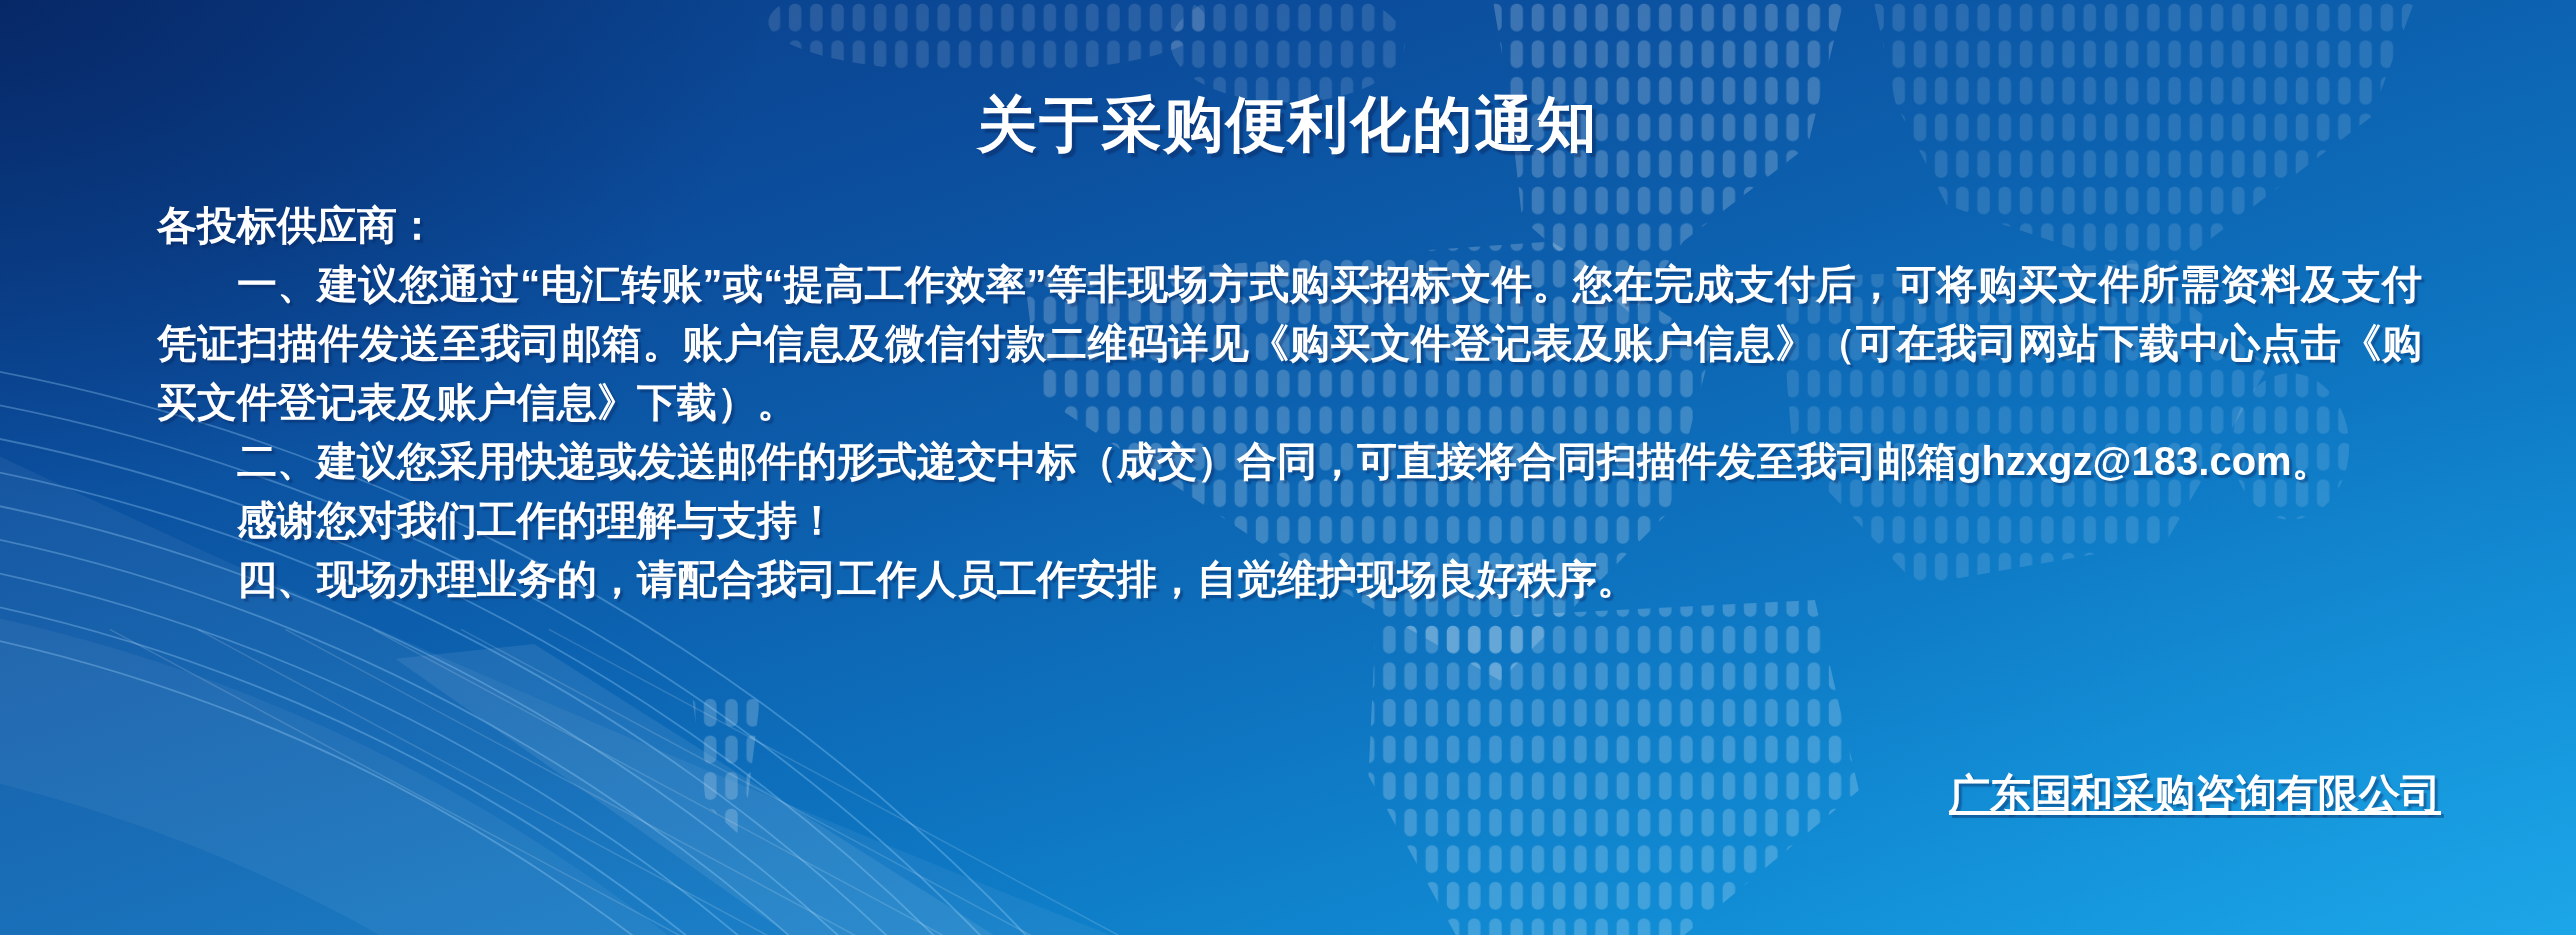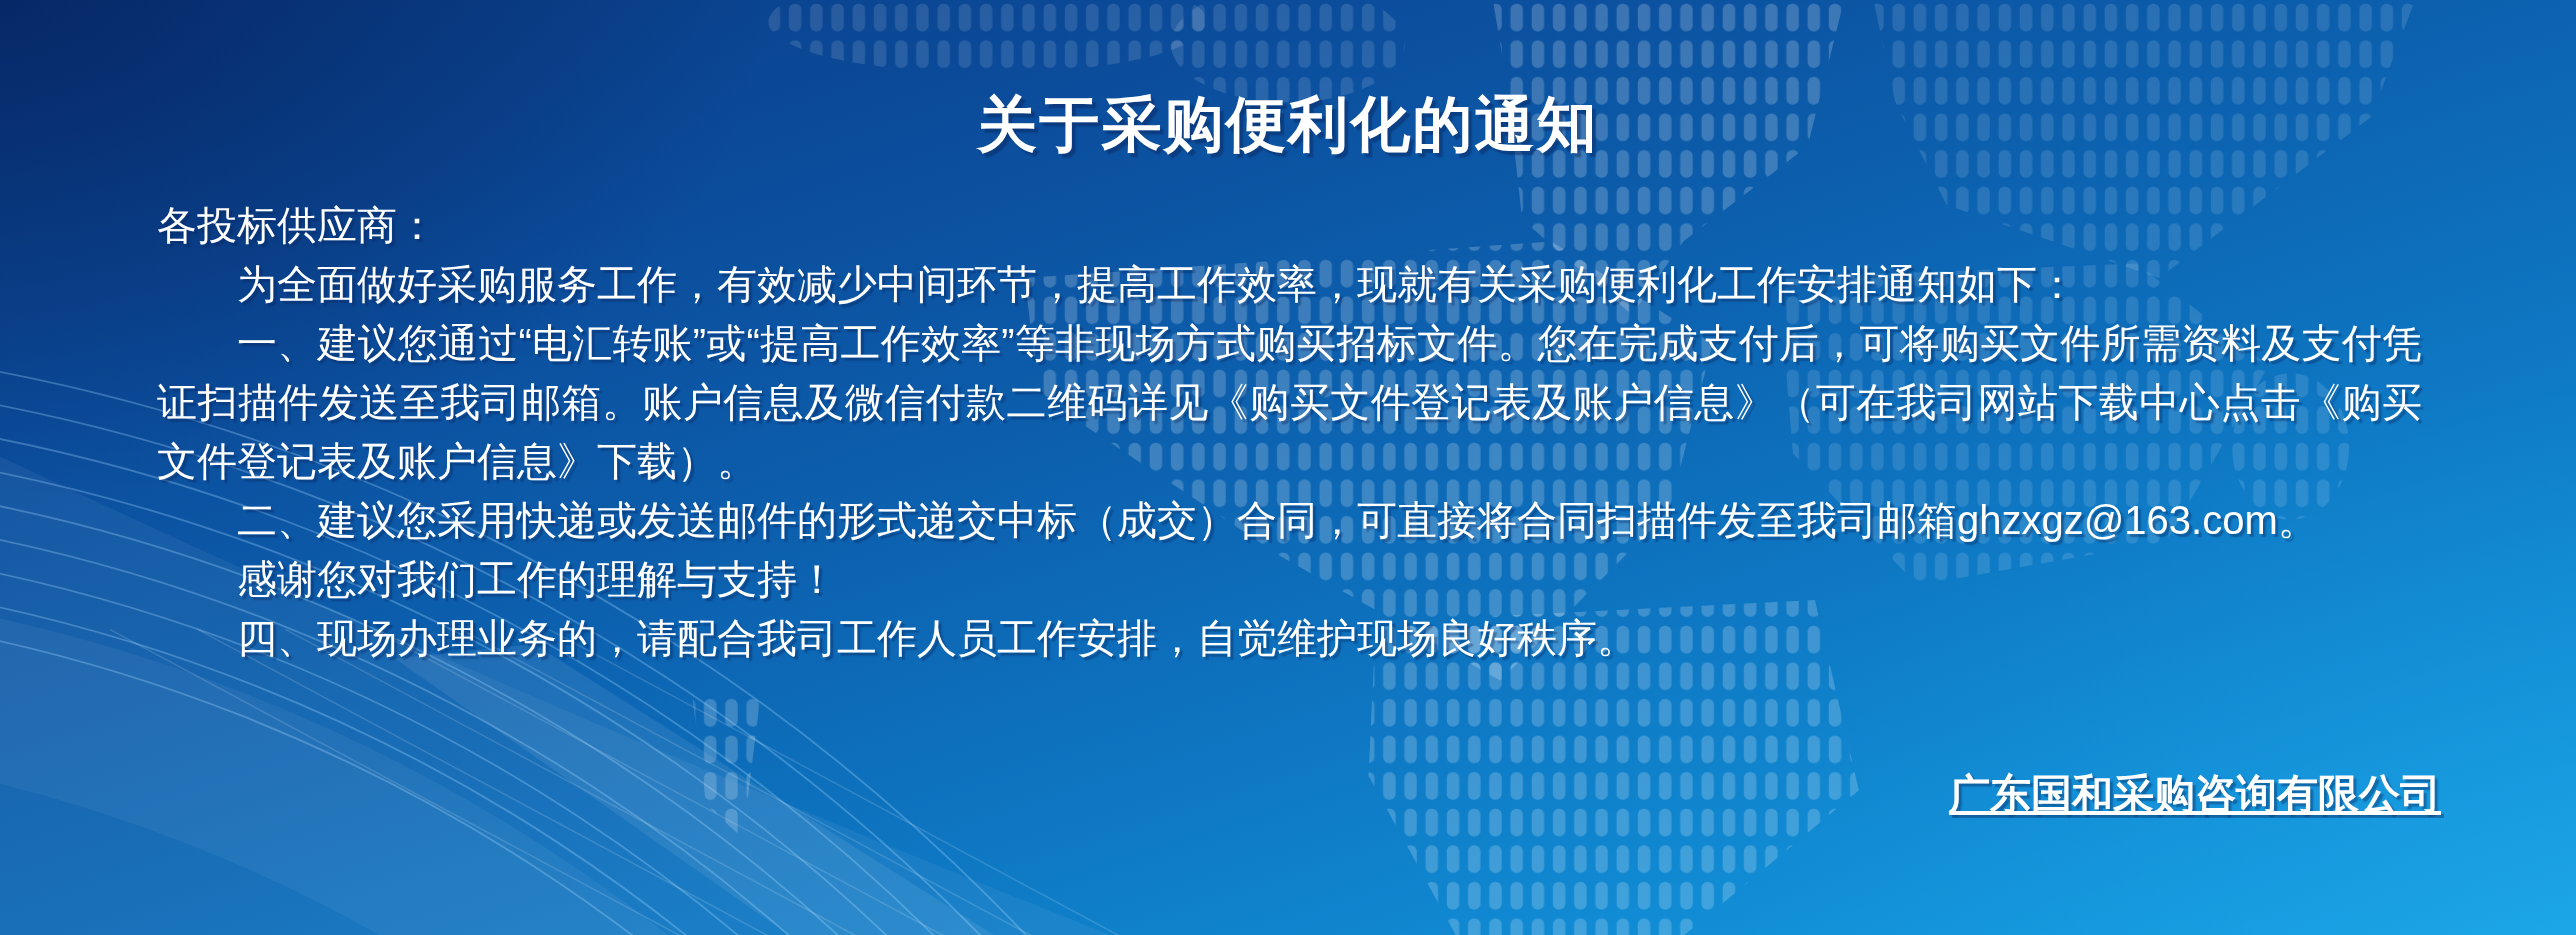--- a/index.html
+++ b/index.html
@@ -38,21 +38,21 @@
     letter-spacing: 2.2px;
     text-shadow: 3.7px 4.4px 1.5px rgba(10,35,90,0.45);
     white-space: nowrap;
   }
   .notice-body {
     position: absolute;
     top: 196px;
     left: 157px;
     right: 154px;
     font-size: 40px;
-    font-weight: normal;
+    font-weight: bold;
     line-height: 59px;
     text-shadow: 2.9px 2.9px 1.5px rgba(10,35,90,0.40);
     text-align: justify;
   }
   .notice-body p { margin: 0; }
   .notice-body p.indent { text-indent: 2em; }
   .signature {
     position: absolute;
     top: 764px;
     right: 135px;
@@ -111,23 +111,22 @@
       <line x1="510" y1="860" x2="1290" y2="1279"></line>
       <line x1="630" y1="860" x2="1410" y2="1279"></line>
       <line x1="750" y1="860" x2="1530" y2="1279"></line>
     </g>
   </svg>
 
   <h1 class="title">关于采购便利化的通知</h1>
 
   <div class="notice-body">
     <p>各投标供应商：</p>
-    <p class="indent">为全面做好采购服务工作，有效减少中间环节，提高工作效率，现就有关采购便利化工作安排通知如下：</p>
     <p class="indent">一、建议您通过“电汇转账”或“提高工作效率”等非现场方式购买招标文件。您在完成支付后，可将购买文件所需资料及支付凭证扫描件发送至我司邮箱。账户信息及微信付款二维码详见《购买文件登记表及账户信息》（可在我司网站下载中心点击《购买文件登记表及账户信息》下载）。</p>
-    <p class="indent">二、建议您采用快递或发送邮件的形式递交中标（成交）合同，可直接将合同扫描件发至我司邮箱ghzxgz@163.com。</p>
+    <p class="indent">二、建议您采用快递或发送邮件的形式递交中标（成交）合同，可直接将合同扫描件发至我司邮箱ghzxgz@183.com。</p>
     <p class="indent">感谢您对我们工作的理解与支持！</p>
     <p class="indent">四、现场办理业务的，请配合我司工作人员工作安排，自觉维护现场良好秩序。</p>
   </div>
 
   <div class="signature">
     <p>广东国和采购咨询有限公司</p>
   </div>
 
 </div>
 

